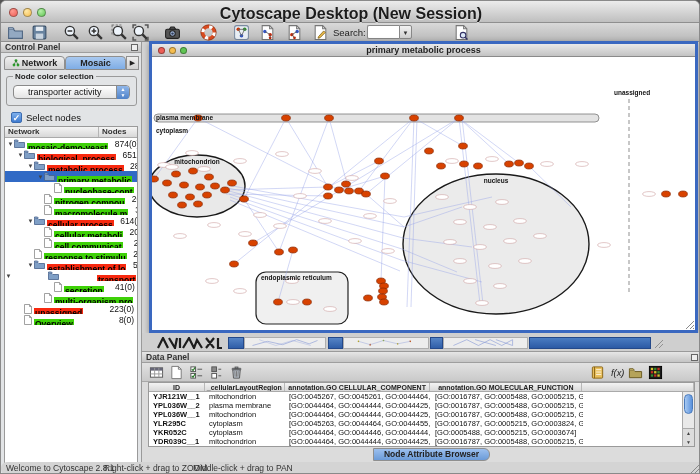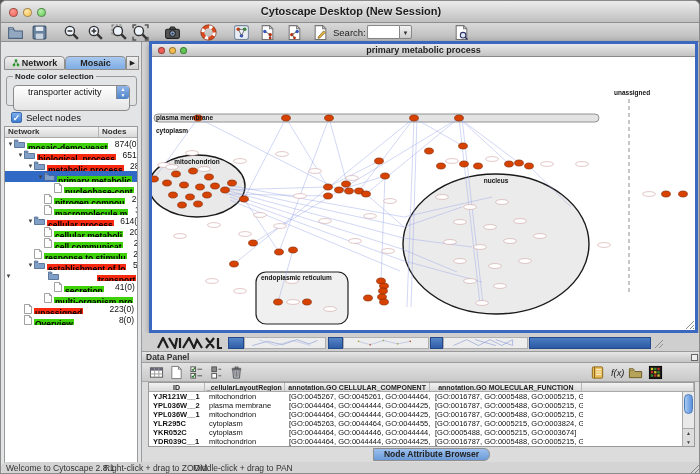--- a/index.html
+++ b/index.html
@@ -7,21 +7,21 @@
   #app{position:relative;width:700px;height:474px;background:#d4d4d4;overflow:hidden;
        border-radius:6px 6px 0 0;border:1px solid #8a8a8a;}
   
   #titlebar{position:absolute;left:0;top:0;width:700px;height:22px;
     background:linear-gradient(#ececec,#bfbfbf);border-bottom:1px solid #8f8f8f;}
   .tl{position:absolute;top:7px;width:9px;height:9px;border-radius:50%;border:1px solid rgba(0,0,0,.35);}
   .tl.red{left:8px;background:radial-gradient(circle at 35% 30%,#ff9a90,#ee5f57);}
   .tl.yel{left:22px;background:radial-gradient(circle at 35% 30%,#ffe9a8,#f5bd4f);}
   .tl.grn{left:36px;background:radial-gradient(circle at 35% 30%,#b6f0a8,#61c554);}
   #titlebar .title{position:absolute;left:0;right:0;top:4px;text-align:center;
-    font-size:11px;font-weight:bold;color:#1c1c1c;text-shadow:0 1px 0 rgba(255,255,255,.6);}
+    font-size:16px;font-weight:bold;color:#1c1c1c;text-shadow:0 1px 0 rgba(255,255,255,.6);}
   
   #toolbar{position:absolute;left:0;top:22px;width:700px;height:19px;
     background:linear-gradient(#d9d9d9,#b9b9b9);border-bottom:1px solid #8f8f8f;}
   .tb-icon{position:absolute;top:1px;width:17px;height:17px;cursor:default;}
   .tb-icon svg{width:100%;height:100%;}
   #search-label{position:absolute;left:332px;top:4px;font-size:9.5px;color:#222;}
   #search-input{position:absolute;left:366px;top:2px;width:32px;height:14px;border:1px solid #888;
     border-right:none;background:#fff;font-size:9px;padding:0 2px;border-radius:2px 0 0 2px;}
   #search-drop{position:absolute;left:398px;top:2px;width:13px;height:14px;background:linear-gradient(#f2f2f2,#cfcfcf);
     border:1px solid #888;border-radius:0 2px 2px 0;font-size:6px;color:#333;text-align:center;line-height:14px;}
@@ -32,21 +32,21 @@
     font-size:8.5px;font-weight:bold;color:#333;padding:0 4px;line-height:11px;position:relative;}
   .float-ic{position:absolute;right:3px;top:2px;width:7px;height:7px;border:1px solid #666;background:#eee;}
   #cp-tabs{position:absolute;left:3px;top:14px;width:135px;height:14px;display:flex;}
   .cp-tab{flex:1;border:1px solid #8f8f8f;border-radius:4px 4px 0 0;background:linear-gradient(#efefef,#d2d2d2);
     font-size:9px;font-weight:bold;color:#222;text-align:center;line-height:12px;display:flex;align-items:center;justify-content:center;gap:2px;}
   .cp-tab.active{background:linear-gradient(#a8c8ef,#7fadе5);background:linear-gradient(#a9c9f0,#7fade5);}
   .cp-tab-arrow{width:13px;border:1px solid #8f8f8f;background:linear-gradient(#efefef,#d2d2d2);
     font-size:7px;text-align:center;line-height:12px;color:#222;}
   #groupbox{position:absolute;left:5px;top:34px;width:131px;height:30px;border:1px solid #9a9a9a;border-radius:3px;}
   #groupbox .gb-label{position:absolute;left:6px;top:-5px;background:#e2e4e6;font-size:8px;font-weight:bold;color:#222;padding:0 2px;}
-  #combo{position:absolute;left:6px;top:8px;width:117px;height:26px;border:1px solid #8a8a8a;border-radius:4px;
+  #combo{position:absolute;left:6px;top:8px;width:117px;height:14px;border:1px solid #8a8a8a;border-radius:4px;
     background:linear-gradient(#ffffff,#e4e4e4);font-size:9px;color:#111;line-height:13px;padding-left:14px;}
   #combo .stepper{position:absolute;right:0;top:0;width:13px;height:13px;border-left:1px solid #8a8a8a;
     border-radius:0 3px 3px 0;background:linear-gradient(#8fb6ea,#4f82c8);color:#fff;font-size:5px;line-height:6px;text-align:center;}
   #select-nodes{position:absolute;left:10px;top:69px;height:12px;display:flex;align-items:center;gap:4px;}
   #select-nodes .cb{width:11px;height:11px;border-radius:2px;border:1px solid #3a6bb0;
     background:linear-gradient(#7fb0ec,#3f7bd0);color:#fff;font-size:9px;line-height:11px;text-align:center;font-weight:bold;}
   #select-nodes .cb-label{font-size:9.5px;color:#111;}
   #tree-box{position:absolute;left:3px;top:84px;width:134px;height:345px;background:#fff;border:1px solid #9a9a9a;}
   #tree-header{height:11px;background:linear-gradient(#f4f4f4,#d8d8d8);border-bottom:1px solid #aaa;
     font-size:8px;font-weight:bold;color:#333;display:flex;}
@@ -192,20 +192,24 @@
         </svg></span>
       <span class="tb-icon" style="left: 452px;"><svg viewBox="0 0 16 16">
           <path d="M3 1.5 H10 L13 4.5 V14.5 H3 Z" fill="#fff" stroke="#777" stroke-width="1"></path>
           <path d="M10 1.5 V4.5 H13" fill="none" stroke="#777" stroke-width="1"></path>
           <circle cx="9.5" cy="10.5" r="2.6" fill="#dce8f8" stroke="#336" stroke-width="1"></circle>
           <line x1="11.4" y1="12.4" x2="13.6" y2="14.6" stroke="#336" stroke-width="1.4"></line>
         </svg></span>
     </div>
 
   <div id="control-panel">
+    <div class="panel-head">
+      <span>Control Panel</span>
+      <span class="float-ic"></span>
+    </div>
     <div id="cp-tabs">
       <div class="cp-tab">
         <svg width="8" height="8" viewBox="0 0 8 8">
             <circle cx="2" cy="6" r="1.4" fill="#2ca02c"></circle>
             <circle cx="6" cy="6" r="1.4" fill="#2ca02c"></circle>
             <circle cx="4" cy="1.6" r="1.4" fill="#2ca02c"></circle>
             <path d="M4 1.6 2 6 M4 1.6 6 6" stroke="#2a772a" stroke-width=".7"></path>
           </svg>
         <span>Network</span>
       </div>

